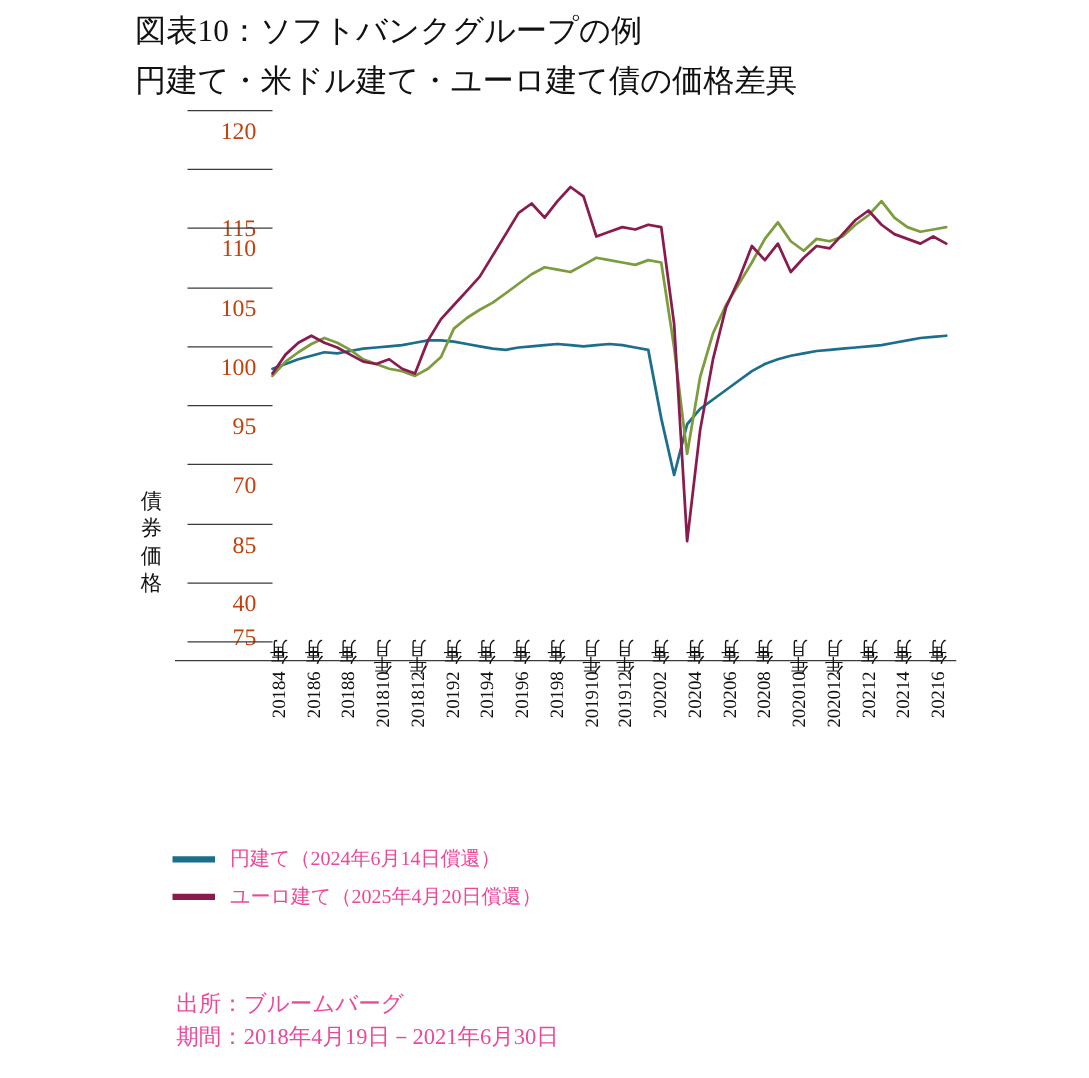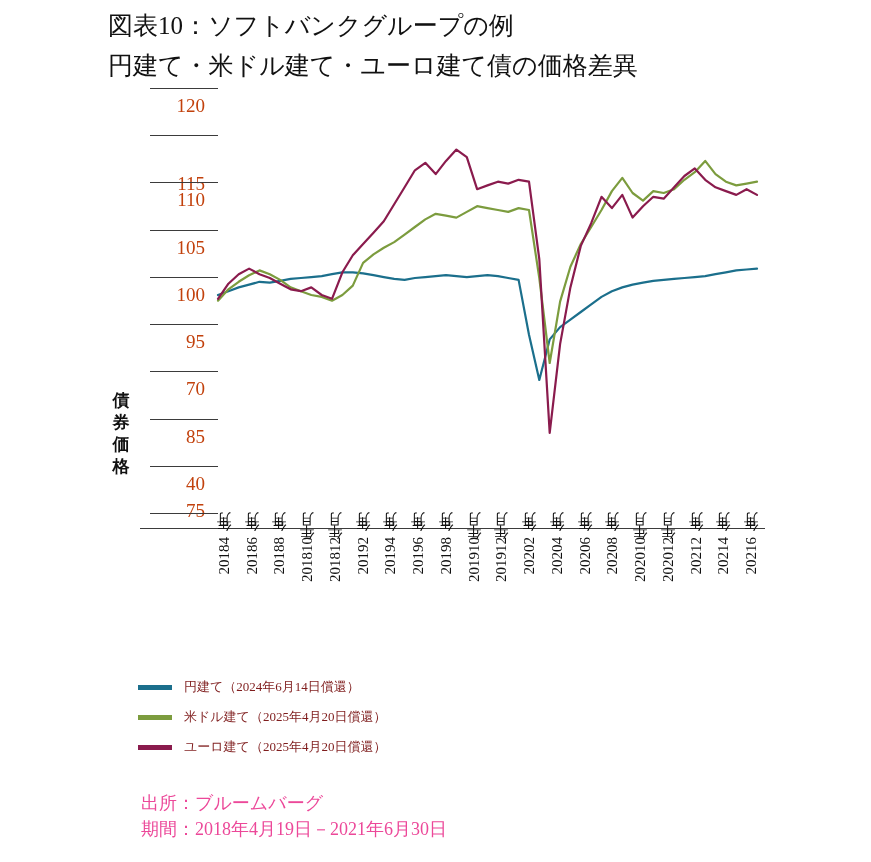--- a/index.html
+++ b/index.html
@@ -49,21 +49,20 @@
   }
   .ylabel {
     position: absolute;
     left: 110px;
     top: 290px;
     width: 22px;
     font-size: 17px;
     line-height: 22px;
     text-align: center;
     color: #111;
-    font-weight: bold;
   }
   .ytick {
     position: absolute;
     font-size: 19px;
     color: #c2410c;
     text-align: right;
     width: 60px;
   }
   .ytickline {
     position: absolute;
@@ -98,22 +97,22 @@
     align-items: center;
     height: 30px;
   }
   .legend-swatch {
     width: 34px;
     height: 5px;
     margin-right: 12px;
     flex: 0 0 auto;
   }
   .legend-label {
-    font-size: 13px;
-    color: #7f1d1d;
+    font-size: 16px;
+    color: #ec4899;
     white-space: nowrap;
   }
   .footnotes {
     position: absolute;
     left: 141px;
     top: 790px;
   }
   .footnote {
     font-size: 18px;
     line-height: 26px;
@@ -196,24 +195,20 @@
         <div class="xtick" style="left: 742.125px; top: 437px;">2021年6月</div>
       </div>
   </div>
 
   <div class="legend">
     <div class="legend-row">
       <div class="legend-swatch" style="background: rgb(27, 111, 140);"></div>
       <div class="legend-label">円建て（2024年6月14日償還）</div>
     </div>
     <div class="legend-row">
-      <div class="legend-swatch" style="background: rgb(124, 156, 62);"></div>
-      <div class="legend-label">米ドル建て（2025年4月20日償還）</div>
-    </div>
-    <div class="legend-row">
       <div class="legend-swatch" style="background: rgb(138, 27, 77);"></div>
       <div class="legend-label">ユーロ建て（2025年4月20日償還）</div>
     </div>
   </div>
 
   <div class="footnotes">
     <div class="footnote">出所：ブルームバーグ</div>
     <div class="footnote">期間：2018年4月19日－2021年6月30日</div>
   </div>
 

